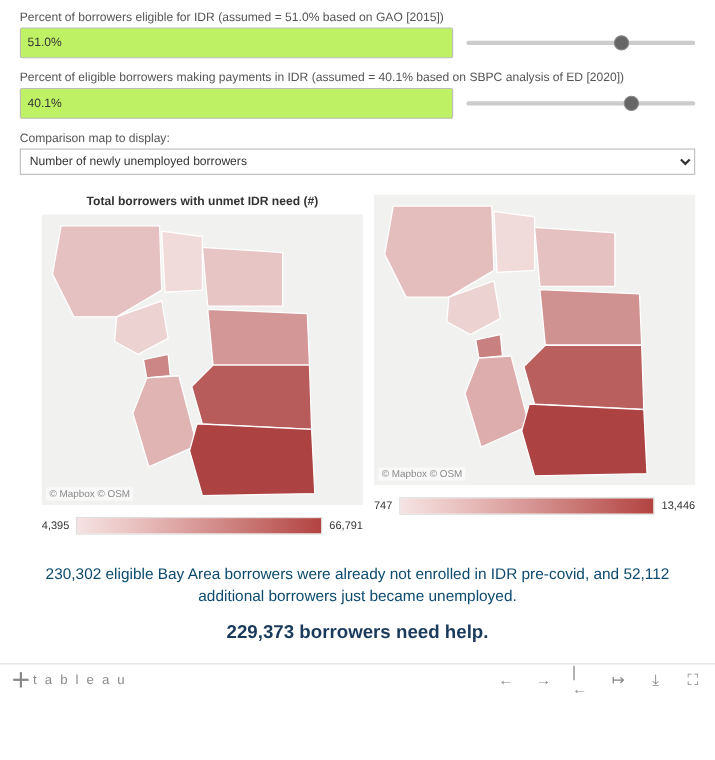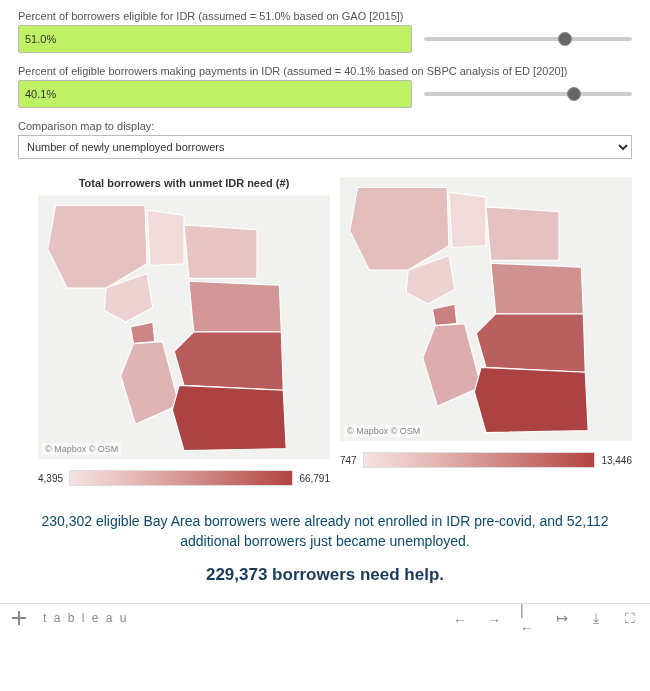--- a/index.html
+++ b/index.html
@@ -16,21 +16,21 @@
   .mapcol{flex:1;display:flex;flex-direction:column;}
   .maptitle{font-size:11px;font-weight:600;text-align:center;color:#333;margin-bottom:6px;}
   .mapbox{position:relative;background:#f1f1ef;height:264px;}
   .attrib{position:absolute;left:4px;bottom:4px;font-size:9px;color:#888;background:rgba(255,255,255,.6);padding:1px 3px;}
   svg.map{width:100%;height:100%;}
   .legendrow{display:flex;align-items:center;gap:6px;margin-top:11px;font-size:10px;color:#333;}
   .legendbar{flex:1;height:14px;background:linear-gradient(to right,#f5e3e3,#e8bfbd,#d79795,#c56e6b,#b24341);border:1px solid #ddd;}
   .summary{font-size:14px;color:#0c4a6e;text-align:center;margin:26px 20px 6px 20px;line-height:1.4;}
   .punch{font-size:17px;font-weight:700;color:#1a3a5c;text-align:center;margin:14px 0 18px 0;}
   .toolbar{border-top:1px solid #ddd;display:flex;align-items:center;justify-content:space-between;padding:6px 12px;color:#8a8a8a;font-size:12px;}
-  .toolbar .left{display:flex;gap:17px;letter-spacing:2px;}
+  .toolbar .left{display:flex;gap:4px;letter-spacing:2px;}
   .toolbar .right{display:flex;align-items:center;gap:18px;}
   .tb-icon{width:16px;height:16px;display:flex;align-items:center;justify-content:center;color:#888;font-size:14px;cursor:pointer;}
   .plus-logo{display:inline-block;width:14px;height:14px;position:relative;}
   .plus-logo::before,.plus-logo::after{content:"";position:absolute;background:#888;}
   .plus-logo::before{left:6px;top:0;width:2px;height:14px;}
   .plus-logo::after{top:6px;left:0;height:2px;width:14px;}
 </style>
 </head>
 <body>
 

